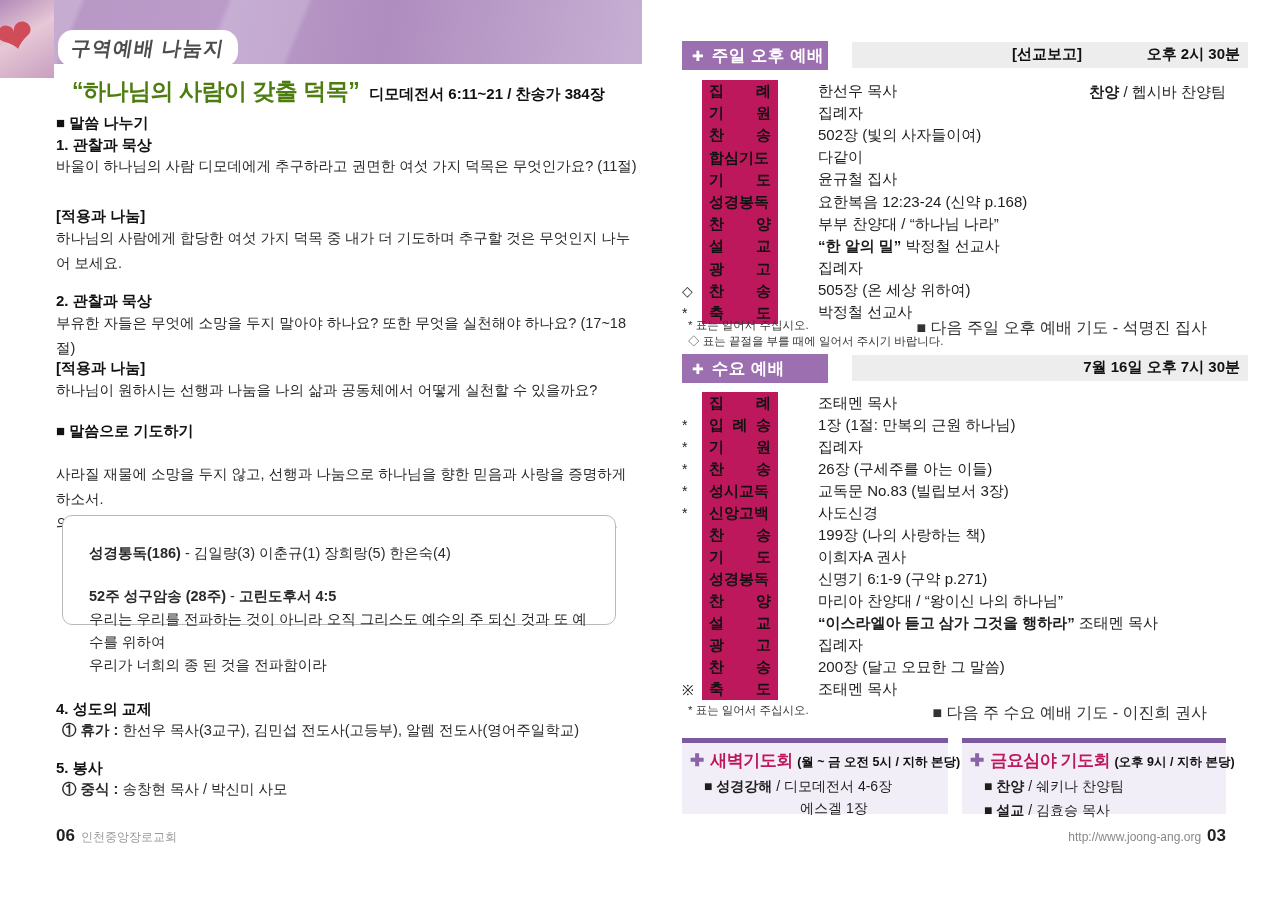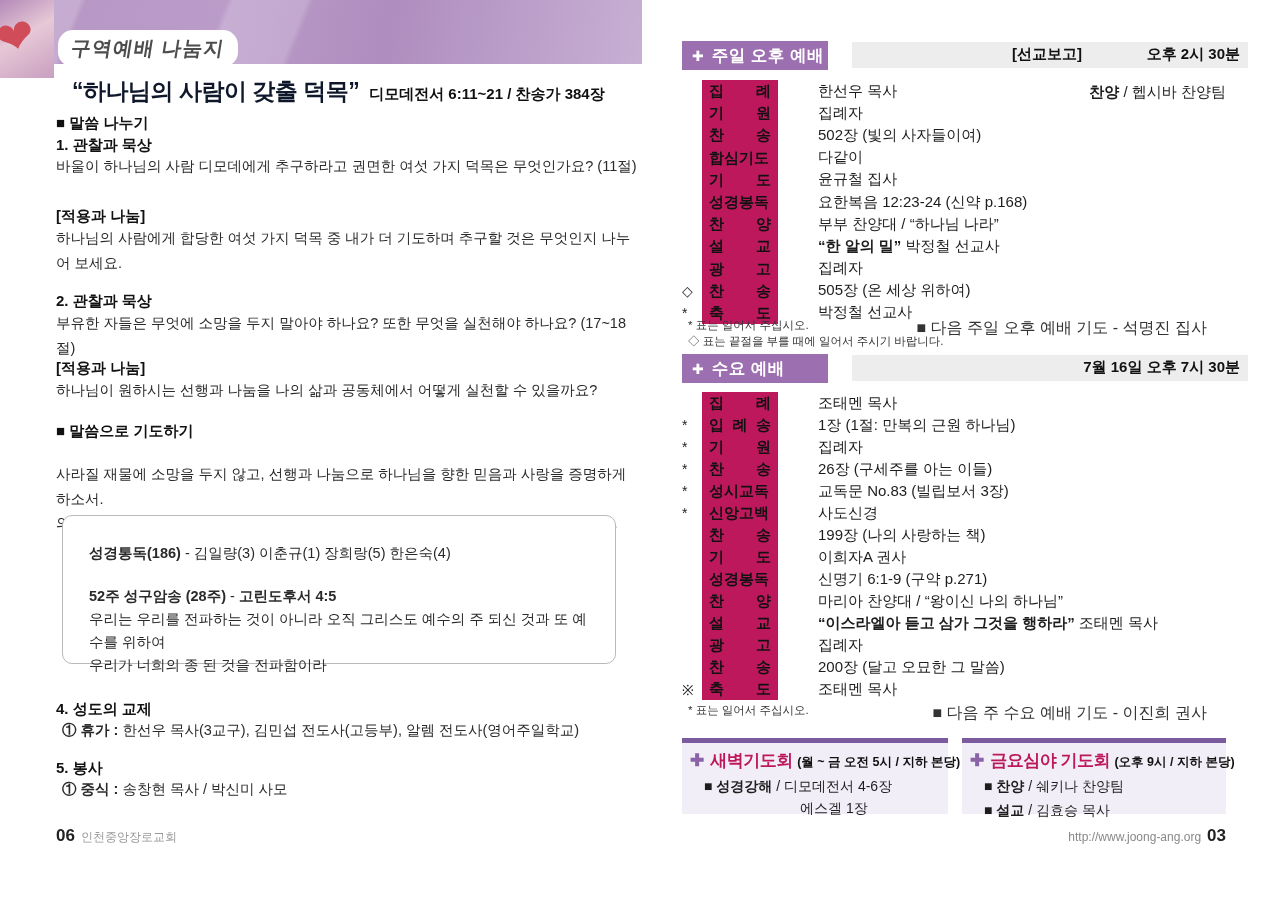--- a/index.html
+++ b/index.html
@@ -18,28 +18,28 @@
   }
   .photo { position:absolute; left:0; top:0; width:54px; height:78px; overflow:hidden;
     background:linear-gradient(150deg,#b48ab8 0%,#e6c8d6 45%,#c99fc0 100%); }
   .photo .heart { position:absolute; left:-4px; top:14px; font-size:46px; color:#d04c59;
     transform:rotate(-14deg); line-height:1; }
   .banner-box { position:absolute; left:58px; top:30px; width:180px; height:37px;
     background:#ffffff; border-radius:15px; display:flex; align-items:center; justify-content:center; }
   .banner-box span { font-size:20px; font-weight:bold; color:#4d4d4d; transform:skewX(-9deg); letter-spacing:1px; }
 
   .main-title { position:absolute; left:72px; top:76px; white-space:nowrap; }
-  .main-title .big { font-size:23px; font-weight:bold; color:#0f172a; letter-spacing:-0.5px; }
+  .main-title .big { font-size:23px; font-weight:bold; color:#4d7c0f; letter-spacing:-0.5px; }
   .main-title .ref { font-size:15px; font-weight:bold; color:#101010; margin-left:10px; }
 
   
   .lp { position:absolute; left:56px; width:582px; font-size:14.5px; color:#2a2a2a; line-height:25px; }
   .lp.h { font-weight:bold; font-size:15px; color:#111; }
 
-  .verse-box { position:absolute; left:62px; top:515px; width:554px; height:149px;
+  .verse-box { position:absolute; left:62px; top:515px; width:554px; height:110px;
     border:1px solid #b9b9b9; border-radius:10px; background:#fff; padding:26px 20px 0 26px;
     font-size:14.5px; line-height:23px; color:#2a2a2a; }
   .verse-box .row1 { margin-bottom:20px; }
 
   .lfooter { position:absolute; left:56px; top:826px; }
   .lfooter .num { font-size:17px; font-weight:bold; color:#222; }
   .lfooter .nm { font-size:12px; color:#999; margin-left:6px; }
 
   
   .svc-head-purple { position:absolute; height:29px; background:#9c6fb0; color:#fff;

